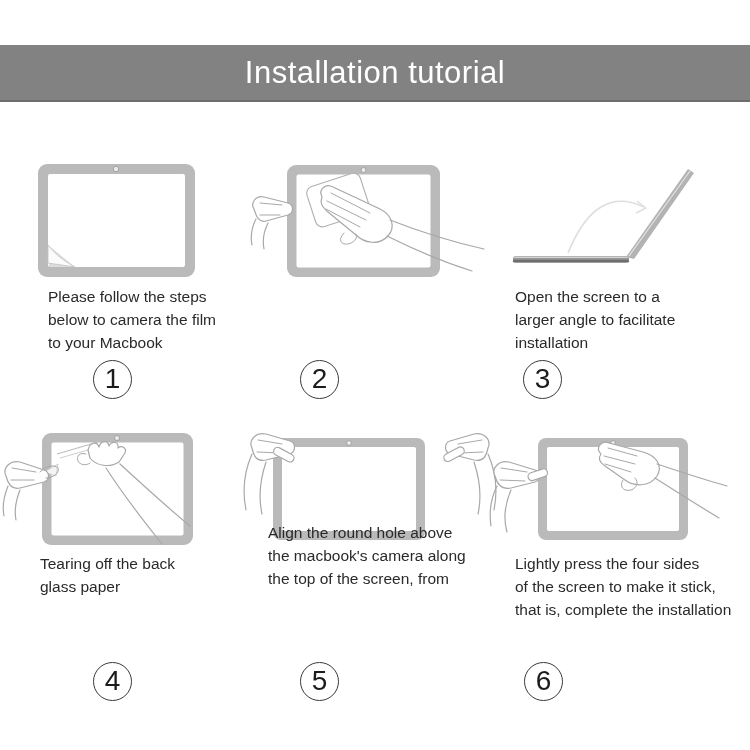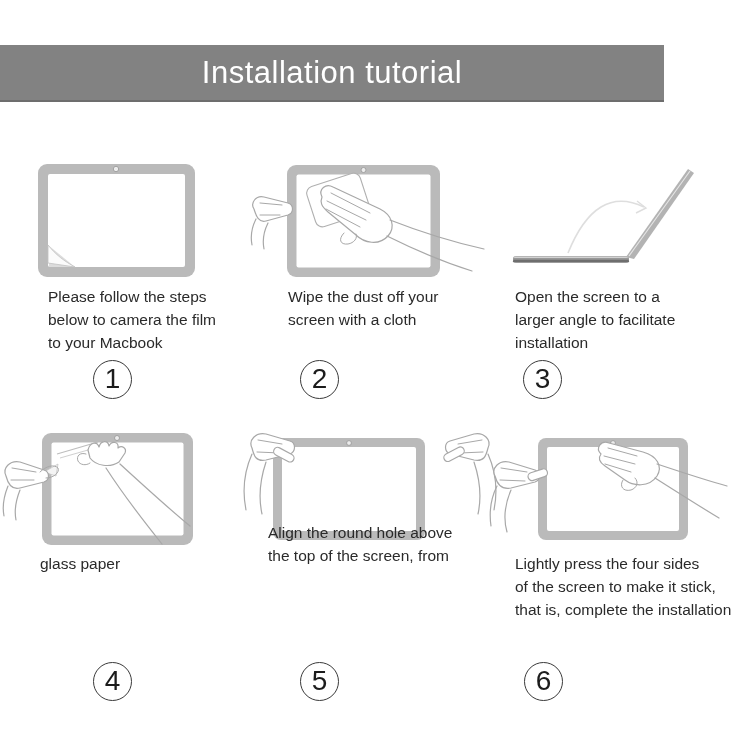--- a/index.html
+++ b/index.html
@@ -9,21 +9,21 @@
     --sketch:#a8a8a8;
     --caption:#2a2a2a;
     --badge-border:#3a3a3a;
   }
   html,body{margin:0;padding:0;background:#ffffff;}
   .page{
     position:relative;width:750px;height:750px;background:#ffffff;overflow:hidden;
     font-family:"Liberation Sans","DejaVu Sans",sans-serif;
   }
   .header{
-    position:absolute;left:0;top:45px;width:664px;height:57px;
+    position:absolute;left:0;top:45px;width:750px;height:57px;
     background:var(--header-bg);
     border-bottom:2px solid #6d6d6d;
     display:flex;align-items:center;justify-content:center;box-sizing:border-box;
   }
   .header .title{
     color:var(--header-text);font-size:31px;letter-spacing:0.5px;font-weight:400;
   }
   .illus{position:absolute;}
   .caption{
     position:absolute;color:var(--caption);font-size:15.5px;line-height:23px;
@@ -150,34 +150,32 @@
       <path class="thin" d="M138,56 C134,62 138,68 146,66 C152,64 154,58 150,54"></path>
       <path class="line" d="M172,40 C196,48 220,56 242,62 M170,54 C192,68 214,82 234,94"></path>
     </g>
   </svg>
 
   <div class="caption" style="left:48px;top:285px">
     <div>Please follow the steps</div>
     <div>below to camera the film</div>
     <div>to your Macbook</div>
   </div>
-  <div class="caption" style="left:288px;top:285px">
-    <div>Wipe the dust off your</div>
-    <div>screen with a cloth</div>
-  </div>
   <div class="caption" style="left:515px;top:285px">
     <div>Open the screen to a</div>
     <div>larger angle to facilitate</div>
     <div>installation</div>
   </div>
   <div class="caption" style="left:40px;top:552px">
+    <div>Tearing off the back</div>
     <div>glass paper</div>
   </div>
   <div class="caption" style="left:268px;top:521px">
     <div>Align the round hole above</div>
+    <div>the macbook's camera along</div>
     <div>the top of the screen, from</div>
   </div>
   <div class="caption" style="left:515px;top:552px">
     <div>Lightly press the four sides</div>
     <div>of the screen to make it stick,</div>
     <div>that is, complete the installation</div>
   </div>
 
   <div class="badge" style="left:93px;top:360px">
     <span>1</span>

